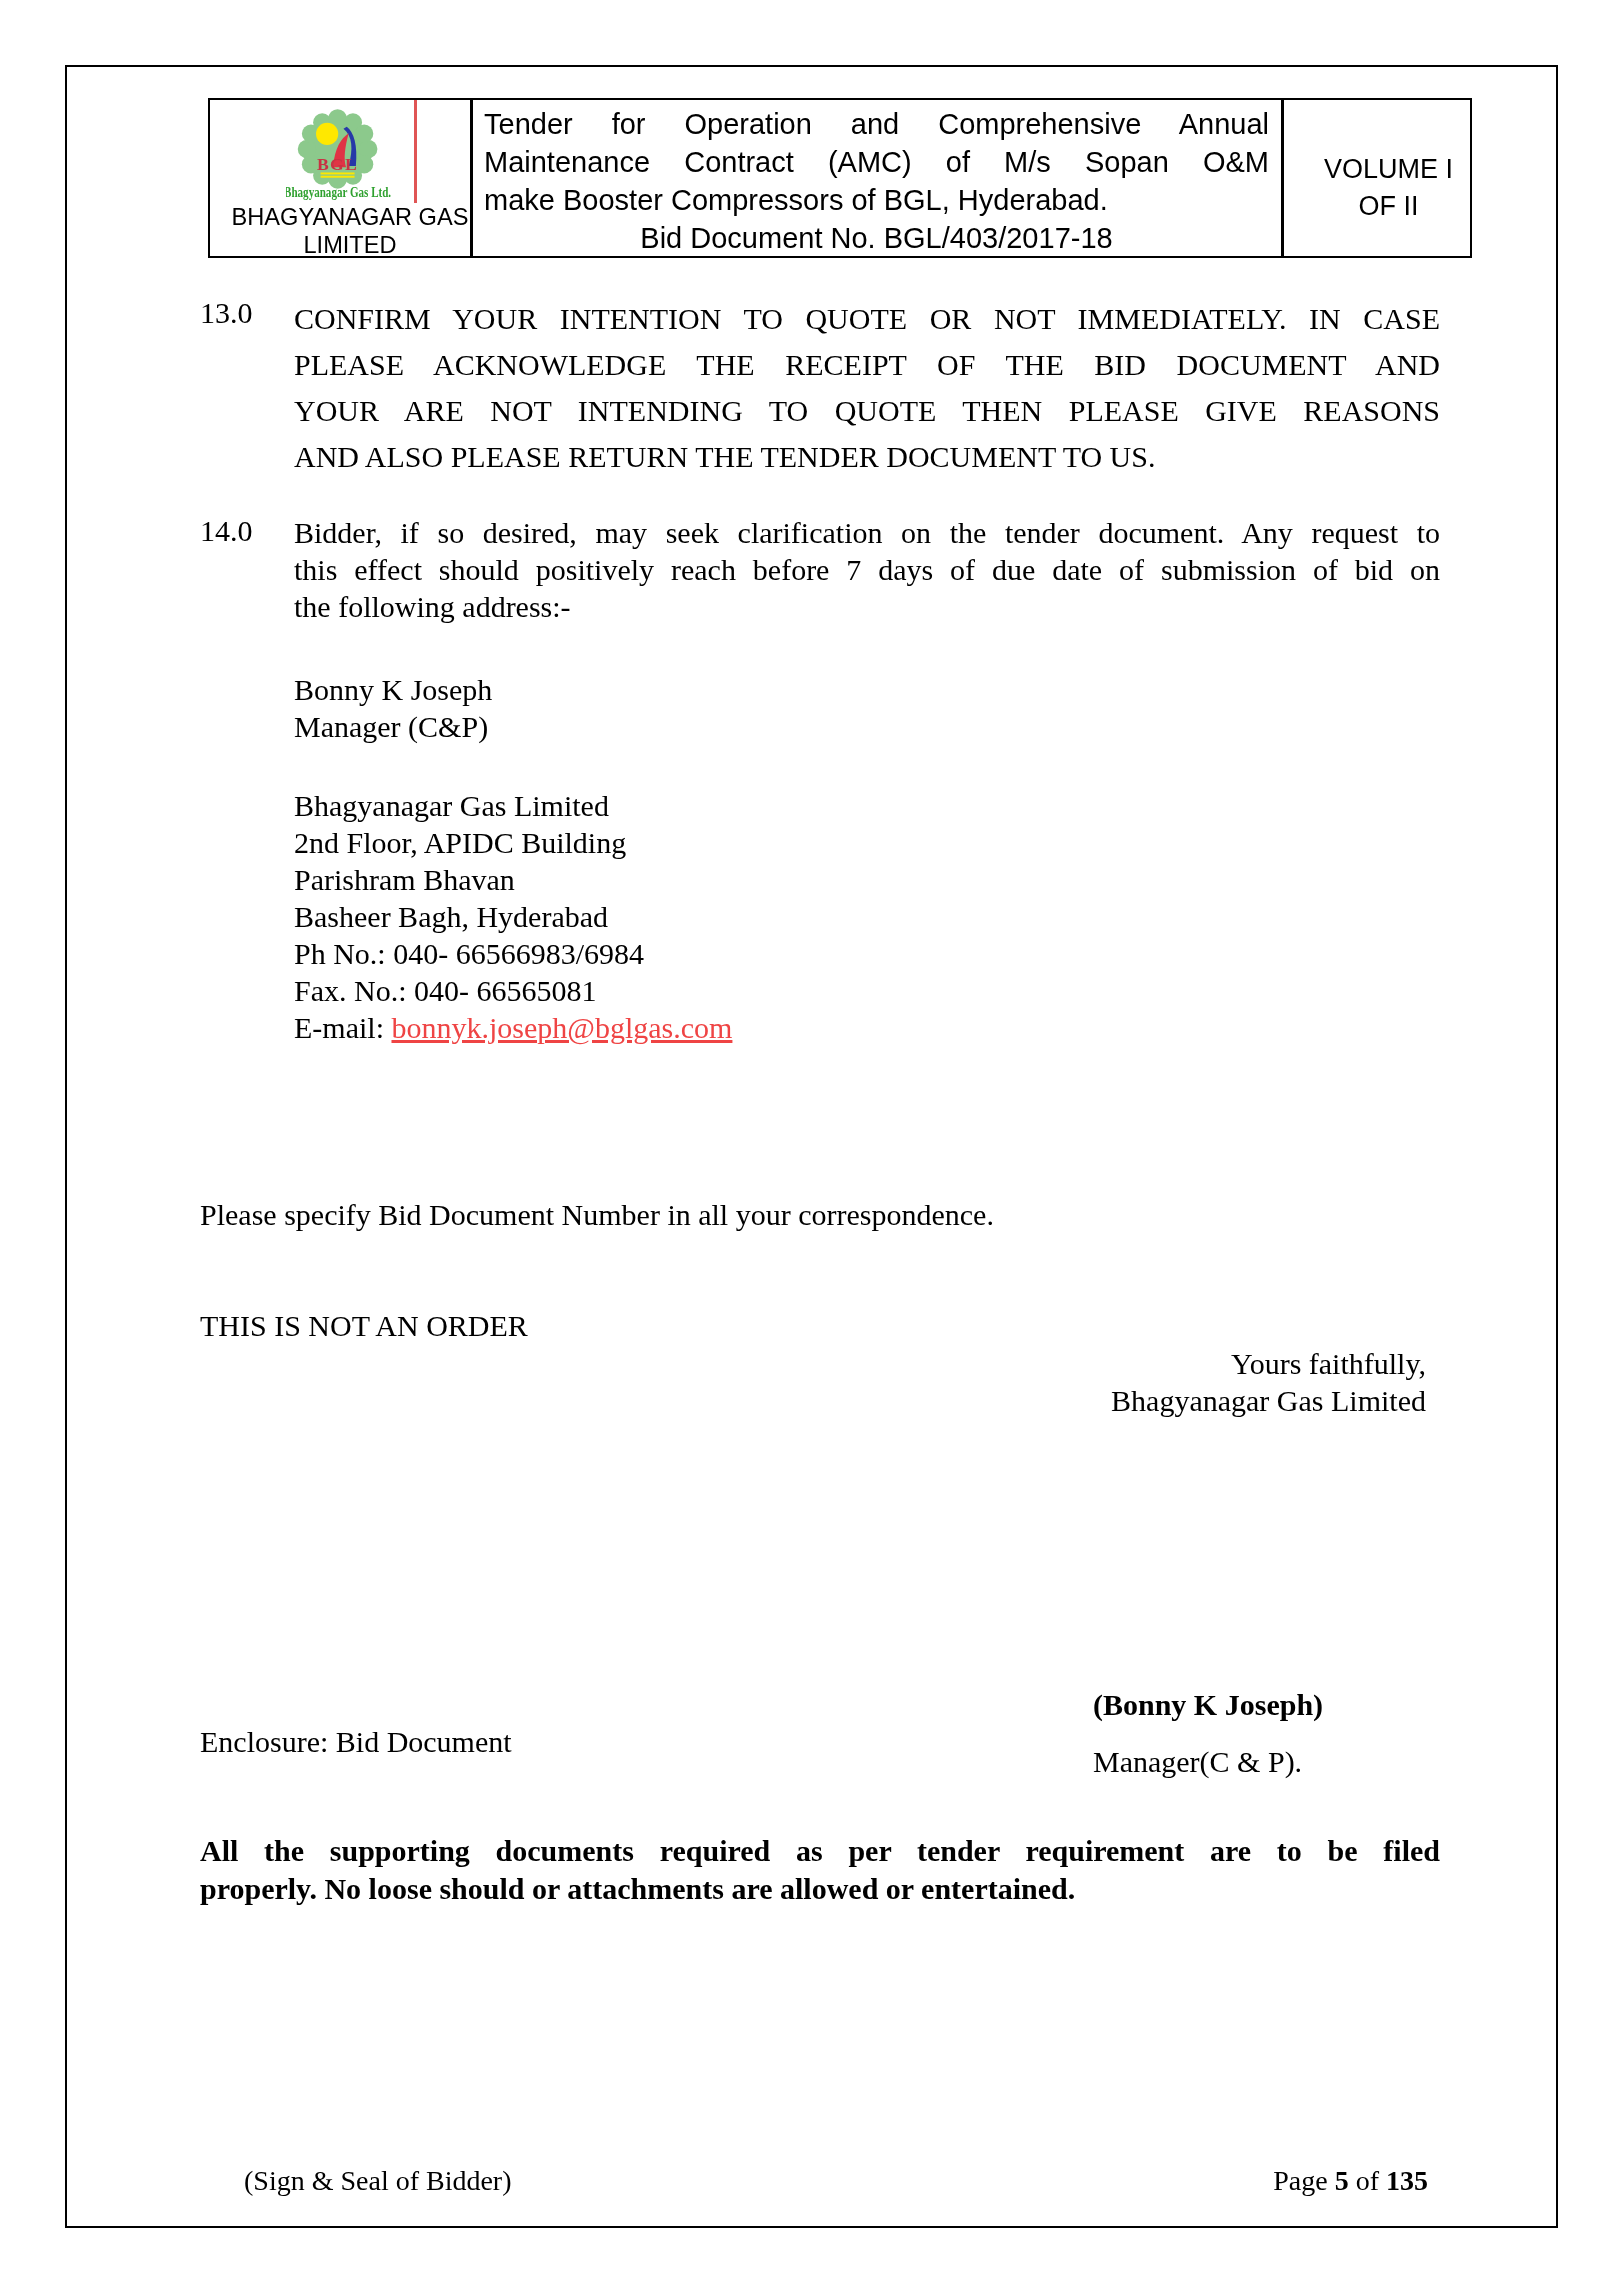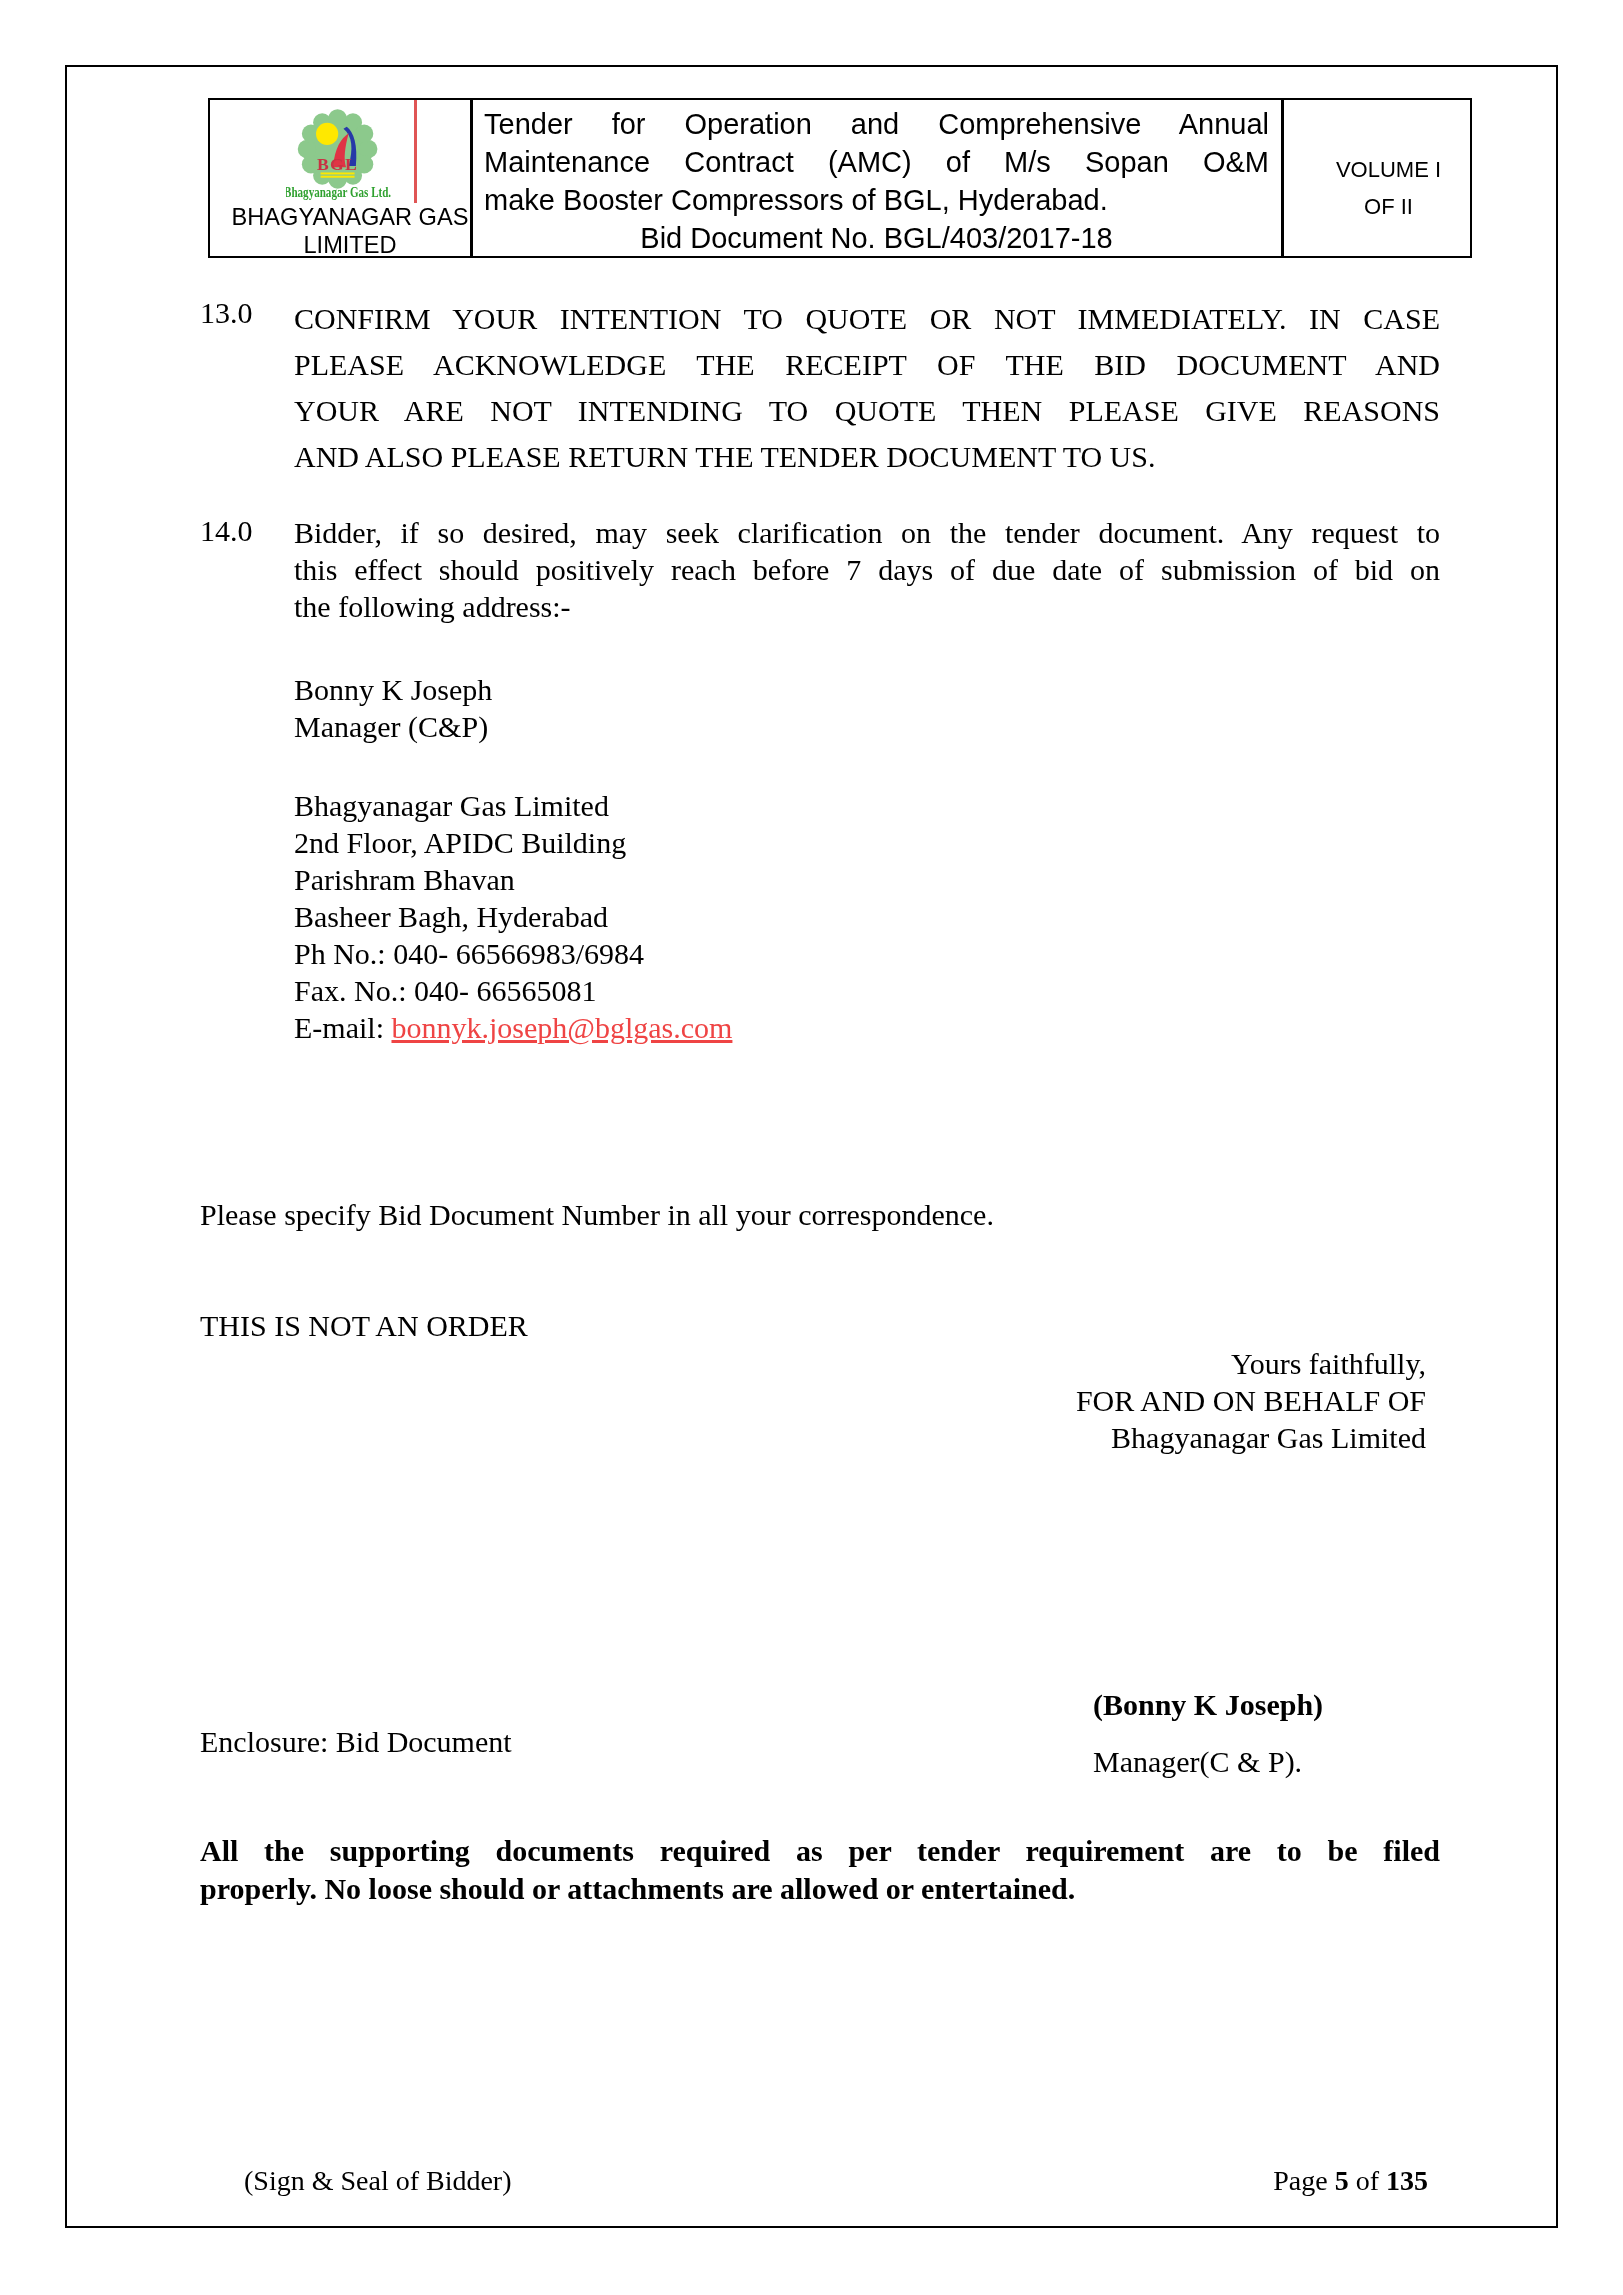--- a/index.html
+++ b/index.html
@@ -25,21 +25,21 @@
   }
   .scan-redline{position:absolute;left:414px;top:100px;width:2.6px;height:103px;}
   .hdr-title{
     position:absolute;left:484px;top:105px;width:785px;
     font-family:"Liberation Sans", sans-serif;font-size:29px;line-height:38px;color:#000;
   }
   .hdr-title .j{text-align:justify;text-align-last:justify;}
   .hdr-title .c{text-align:center;}
   .hdr-volume{
     position:absolute;left:1285px;top:151px;width:207px;text-align:center;
-    font-family:"Liberation Sans", sans-serif;font-size:22px;line-height:37px;color:#000;
+    font-family:"Liberation Sans", sans-serif;font-size:27px;line-height:37px;color:#000;
   }
   
   .serif{font-family:"Liberation Serif", serif;font-size:30px;color:#000;}
   .sec{position:absolute;left:200px;width:1240px;}
   .sec .num{position:absolute;left:0;top:0;}
   .sec .lines{margin-left:94px;}
   .jline{text-align:justify;text-align-last:justify;}
   .s13 .lines div{line-height:46px;}
   .s14 .lines div{line-height:37px;}
   .lh56 div{line-height:37px;}
@@ -142,21 +142,20 @@
       <a href="#" class="email-link">bonnyk.joseph@bglgas.com</a>
     </div>
   </div>
 
   <div class="abs serif" style="left:200px;top:1198px;">Please specify Bid Document Number in all your correspondence.</div>
 
   <div class="abs serif" style="left:200px;top:1309px;">THIS IS NOT AN ORDER</div>
 
   <div class="right-block serif lh56" style="top:1345px;">
     <div>Yours faithfully,</div>
-    <div>FOR AND ON BEHALF OF</div>
     <div>Bhagyanagar Gas Limited</div>
   </div>
 
   <div class="abs serif" style="left:1093px;top:1688px;font-weight:bold;">(Bonny K Joseph)</div>
 
   <div class="abs serif" style="left:200px;top:1725px;">Enclosure: Bid Document</div>
 
   <div class="abs serif" style="left:1093px;top:1725px;margin-top:20px;">Manager(C &amp; P).</div>
 
   <div class="bold-note serif" style="top:1832px;">

